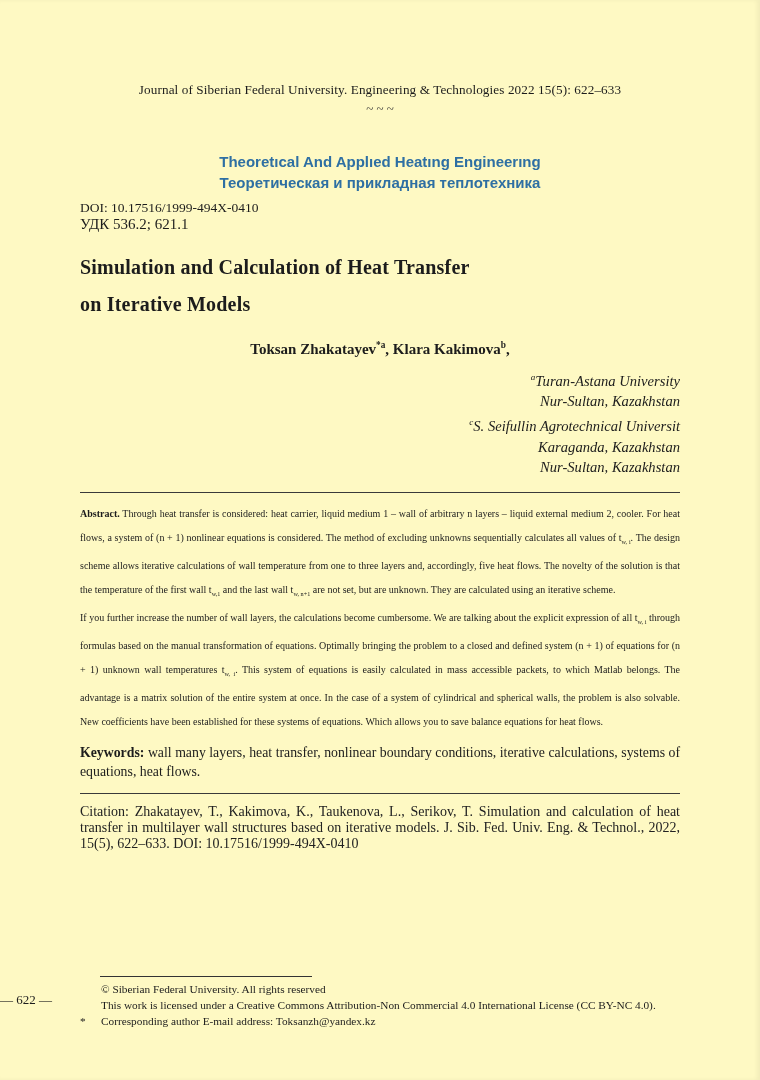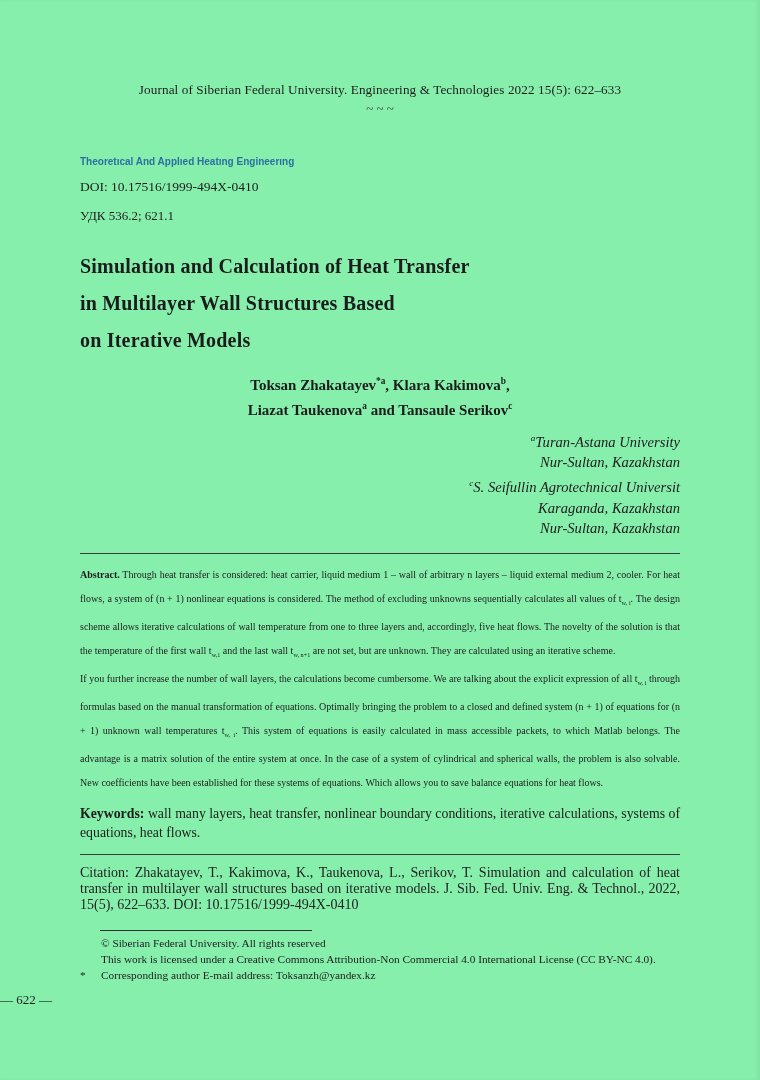--- a/index.html
+++ b/index.html
@@ -1,21 +1,21 @@
 <!DOCTYPE html>
 <html style="--accent: #2e6fa3;"><head>
 <meta charset="utf-8">
 <style>
   html, body { margin: 0; padding: 0; background: #ffffff; }
   .page {
     position: relative;
     width: 760px;
     height: 1080px;
     margin: 0 auto;
-    background: #86efac;
+    background: #fef9c3;
     font-family: "Liberation Serif", "DejaVu Serif", serif;
     color: #1c1c1c;
     box-shadow: inset -3px 0 4px rgba(0,0,0,0.05);
     overflow: hidden;
   }
   .content { padding: 0 80px; }
 
   .journal-header {
     margin-top: 82px;
     text-align: center;
@@ -23,32 +23,32 @@
     letter-spacing: 0.1px;
   }
   .tilde {
     text-align: center;
     font-size: 13px;
     margin-top: 3px;
     color: #333;
   }
   .section-blue {
     margin-top: 34px;
-    text-align: left;
+    text-align: center;
     font-family: "Liberation Sans", "DejaVu Sans", sans-serif;
     font-weight: bold;
-    font-size: 10px;
+    font-size: 15px;
     line-height: 21px;
     color: var(--accent, #2e6fa3);
   }
   .doi-line { margin-top: 7px; font-size: 13.5px; }
-  .udk-line { margin-top: 13px; font-size: 13px; }
+  .udk-line { font-size: 15px; }
 
   .article-title {
-    margin-top: 24px;
+    margin-top: 16px;
     font-size: 20px;
     font-weight: bold;
     line-height: 37px;
     letter-spacing: 0.2px;
   }
 
   .authors {
     margin-top: 12px;
     text-align: center;
     font-weight: bold;
@@ -90,21 +90,21 @@
     font-size: 14px;
     line-height: 16px;
     text-align: justify;
     color: #222;
   }
 
   .footer {
     position: absolute;
     left: 80px;
     right: 80px;
-    top: 930px;
+    top: 976px;
     font-size: 11.3px;
     line-height: 15.6px;
   }
   .footnote-rule {
     width: 212px;
     border: none;
     border-top: 1px solid #333;
     margin: 0 0 5px 20px;
   }
   .footer-indent { padding-left: 21px; }
@@ -123,34 +123,33 @@
 <body>
 
 <div class="page">
   <div class="content">
 
     <div class="journal-header">Journal of Siberian Federal University. Engineering &amp; Technologies 2022 15(5): 622–633</div>
     <div class="tilde">~ ~ ~</div>
 
     <div class="section-blue">
       <div>Theoretıcal And Applıed Heatıng Engineerıng</div>
+      <div>Теоретическая и прикладная теплотехника</div>
     </div>
 
     <div class="doi-line">DOI: 10.17516/1999-494X-0410</div>
     <div class="udk-line">УДК 536.2; 621.1</div>
 
     <div class="article-title">
       <div>Simulation and Calculation of Heat Transfer</div>
-      <div>in Multilayer Wall Structures Based</div>
       <div>on Iterative Models</div>
     </div>
 
     <div class="authors">
       <div>Toksan Zhakatayev<sup>*a</sup>, Klara Kakimova<sup>b</sup>,</div>
-      <div>Liazat Taukenova<sup>a</sup> and Tansaule Serikov<sup>c</sup></div>
     </div>
 
     <div class="affiliations">
       <div><sup>a</sup>Turan-Astana University</div>
       <div>Nur-Sultan, Kazakhstan</div>
       <div><sup>c</sup>S. Seifullin Agrotechnical Universit</div>
       <div>Karaganda, Kazakhstan</div>
       <div>Nur-Sultan, Kazakhstan</div>
     </div>
 

